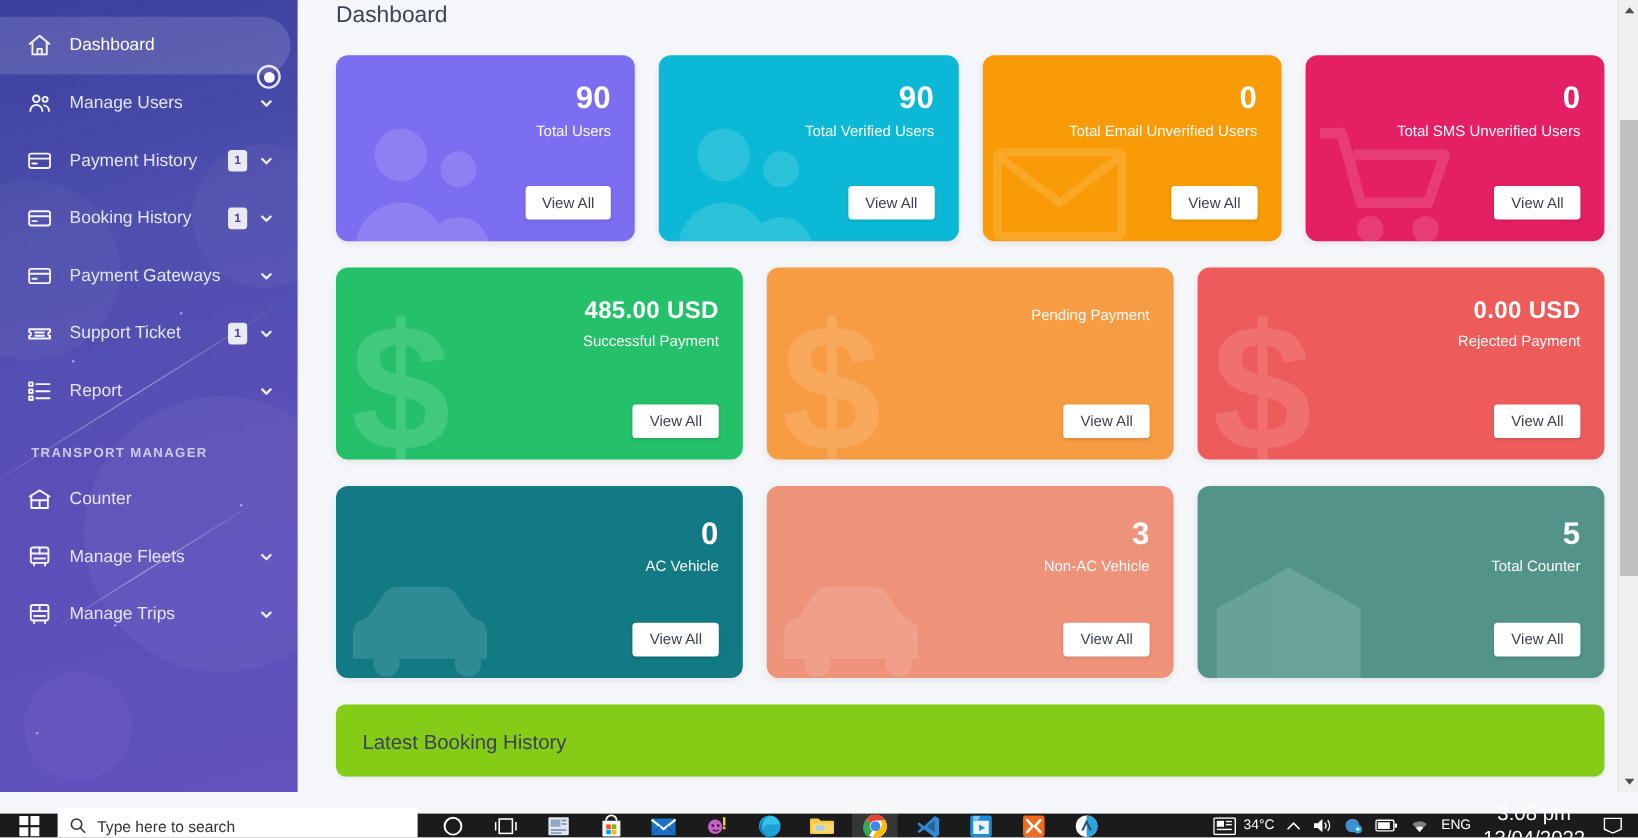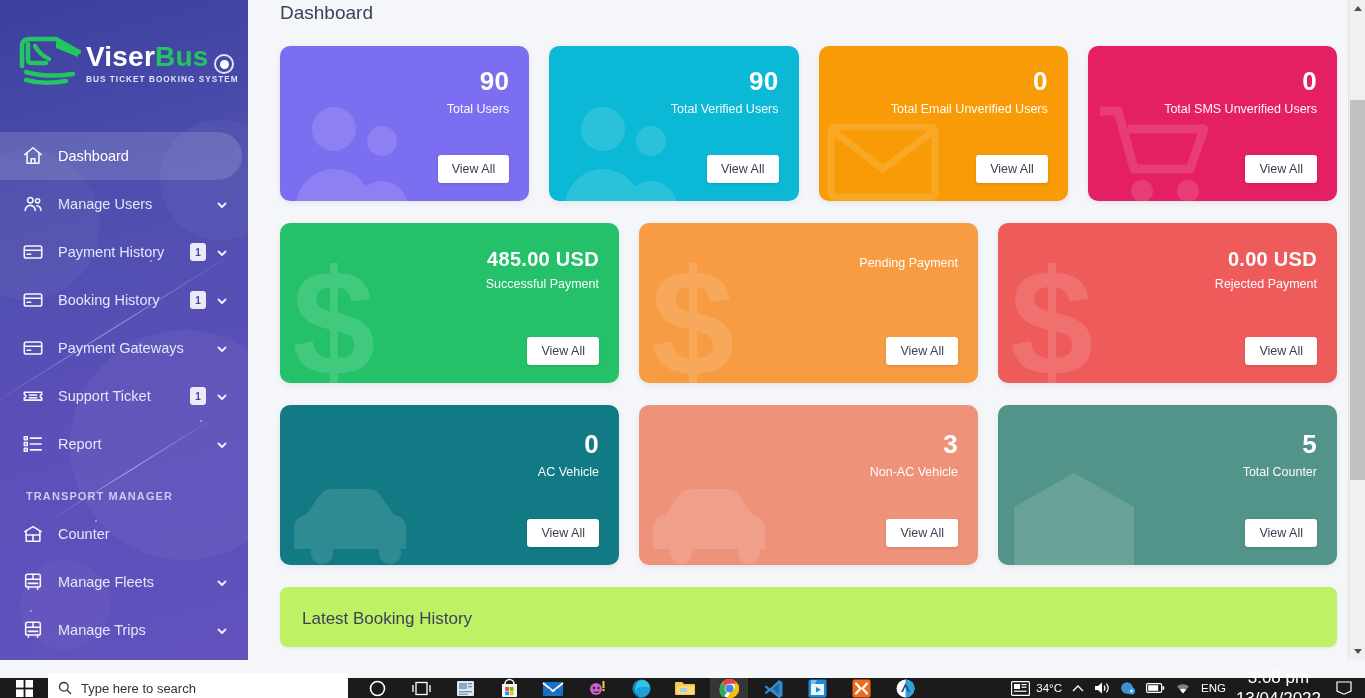--- a/index.html
+++ b/index.html
@@ -119,21 +119,21 @@
     font-size: 12.5px; font-family: inherit;
     padding: 7px 14px; cursor: pointer;
     box-shadow: 0 1px 3px rgba(0,0,0,.12);
   }
   .wm { position: absolute; z-index: 1; opacity: .13; pointer-events: none; }
   .wm-left { left: 6px; bottom: -8px; }
   .wm-left2 { left: 2px; bottom: -20px; }
 
   .row4 { display: flex; gap: 26px; }
   .panel {
-    background: #bef264; border-radius: 8px;
+    background: #84cc16; border-radius: 8px;
     box-shadow: 0 1px 3px rgba(0,0,0,.07);
     height: 60px; overflow: hidden;
     padding: 22px 22px 0;
   }
   .panel-a { flex: 1.07; }
   .panel-b { flex: 1; }
   .panel-title { font-size: 17px; color: #3c4257; }
 
   
   .scrollbar {
@@ -208,40 +208,20 @@
     <div class="sb-orb orb3"></div>
     <div class="sb-orb orb4"></div>
     <div class="streak st1"></div>
     <div class="streak st2"></div>
     <div class="dot" style="left:60px;top:300px"></div>
     <div class="dot" style="left:150px;top:260px"></div>
     <div class="dot" style="left:200px;top:420px"></div>
     <div class="dot" style="left:95px;top:520px"></div>
     <div class="dot" style="left:30px;top:610px"></div>
 
-    <div class="brand">
-      <div class="logo-wrap">
-        <svg class="bus-mark" viewBox="0 0 68 58">
-          <g fill="none" stroke="#22c55e" stroke-width="4.5" stroke-linecap="round">
-            <path d="M6,36 L6,16 Q6,9 14,9 L40,9 L63,22"></path>
-            <path d="M12,14 L12,30 Q12,33 16,33 L30,33"></path>
-            <path d="M19,16 Q24,25 33,29"></path>
-            <path d="M10,42 Q30,48 57,44"></path>
-            <path d="M10,50 Q28,55 50,51"></path>
-          </g>
-          <path d="M40,11 L62,23 L62,27 L40,18 Z" fill="#22c55e"></path>
-        </svg>
-        <div class="brand-text">
-          <div class="brand-title">
-            <span class="w">Viser</span><span class="g">Bus</span>
-          </div>
-          <div class="brand-sub">BUS TICKET BOOKING SYSTEM</div>
-        </div>
-      </div>
-    </div>
     <div class="sb-toggle"></div>
 
     <nav class="menu">
       <div id="menu-main">
           <div class="menu-item active">
             <span class="mi-icon"><svg viewBox="0 0 24 24" fill="none" stroke="#ffffff" stroke-width="1.7" stroke-linecap="round" stroke-linejoin="round">
                 <path d="M3 10.5 L12 3 l9 7.5"></path>
                 <path d="M5.5 9.5 V20 h13 V9.5"></path>
                 <path d="M10 20 v-5 h4 v5"></path>
               </svg></span>

